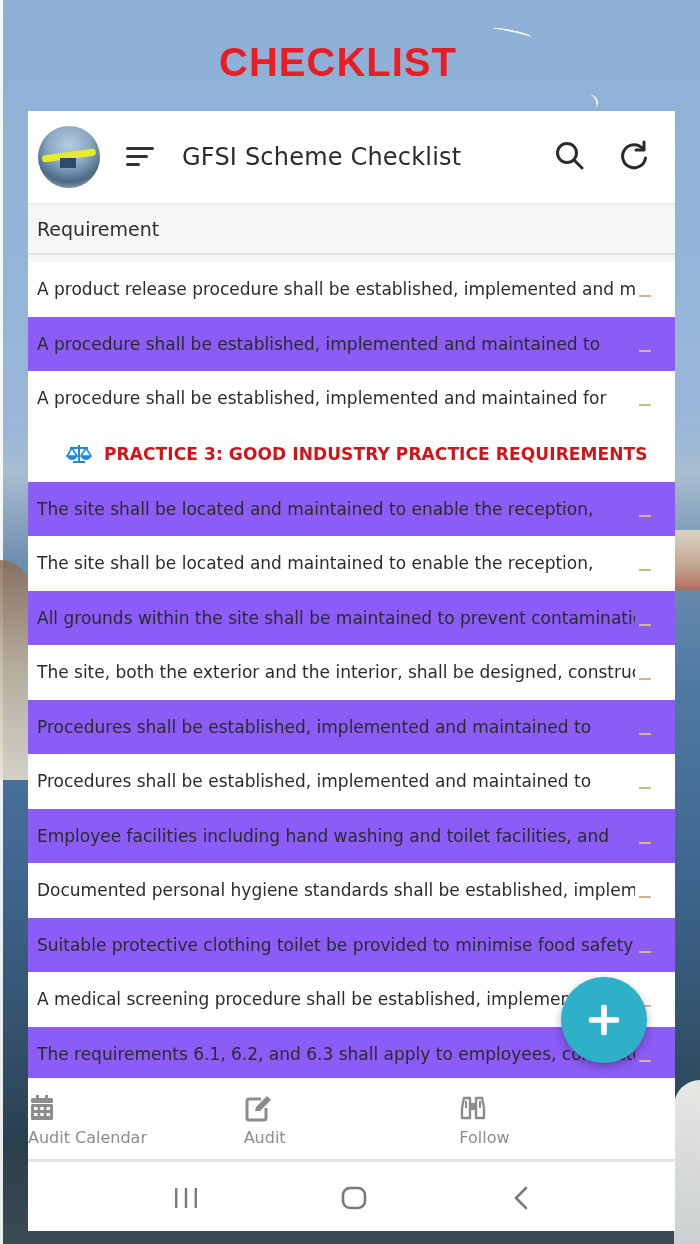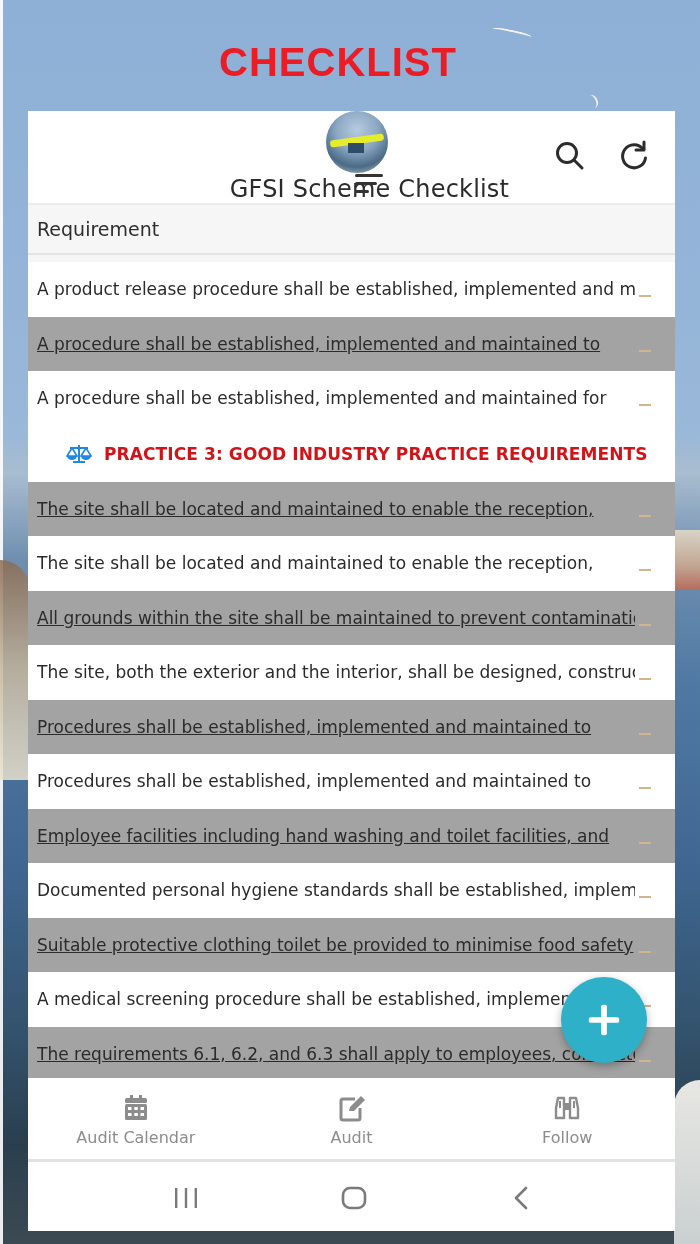--- a/index.html
+++ b/index.html
@@ -38,21 +38,21 @@
       color: #ec1c24; letter-spacing: 1px;
     }
 
     .phone {
       position: absolute; left: 28px; top: 111px; width: 647px; height: 1120px;
       background: #ffffff; overflow: hidden;
     }
 
     .app-bar {
       height: 92px; display: flex; align-items: center; padding-left: 10px;
-      background: #ffffff; position: relative; flex-direction: column;
+      background: #ffffff; position: relative;
     }
     .avatar {
       width: 62px; height: 62px; border-radius: 50%;
       background: radial-gradient(circle at 50% 30%, #b6cbe0 0%, #8aa7c2 40%, #4a6a85 70%, #d5d9dc 100%);
       position: relative; overflow: hidden; flex-shrink: 0;
     }
     .avatar-banner {
       position: absolute; left: 4px; top: 26px; width: 54px; height: 7px;
       background: #e6ec2b; transform: rotate(-8deg); border-radius: 3px;
     }
@@ -77,21 +77,21 @@
       font-size: 19px; color: #2e2e2e;
     }
     .spacer-strip { height: 7px; background: #f6f6f6; }
 
     .list { position: relative; }
     .row {
       height: 54.5px; display: flex; align-items: center; padding-left: 9px; padding-right: 22px;
       font-size: 17px; color: #2b2b2b; position: relative; cursor: pointer;
     }
     .row.even { background: #ffffff; }
-    .row.odd { background: #a3a3a3; text-decoration: underline; }
+    .row.odd { background: #8b5cf6; }
     .row .txt { white-space: nowrap; overflow: hidden; width: 598px; letter-spacing: 0; }
     .row .dash {
       position: absolute; right: 24px; top: 33px; width: 12px; height: 2px; background: #d4b48c;
     }
     .section-row {
       height: 56px; display: flex; align-items: center; padding-left: 38px; background: #ffffff;
     }
     .section-icon { width: 26px; height: 20px; margin-right: 12px; }
     .section-title {
       font-size: 17px; font-weight: 700; color: #d0141a; letter-spacing: 0.1px; white-space: nowrap;
@@ -101,21 +101,21 @@
       position: absolute; left: 533px; top: 866px; width: 86px; height: 86px; border-radius: 50%;
       background: #2db0c8; box-shadow: 0 3px 8px rgba(0,0,0,0.3);
       display: flex; align-items: center; justify-content: center; cursor: pointer;
     }
 
     .bottom-nav {
       position: absolute; left: 0; top: 967px; width: 647px; height: 84px; background: #ffffff;
       display: flex; border-bottom: 3px solid #e2e2e2;
     }
     .nav-item {
-      flex: 1; display: flex; flex-direction: column; align-items: center; justify-content: center;
+      flex: 1; display: flex; flex-direction: column; align-items: flex-start; justify-content: center;
       cursor: pointer; padding-top: 4px;
     }
     .nav-item svg { width: 28px; height: 28px; }
     .nav-label { font-size: 16px; color: #8c8c8c; margin-top: 6px; }
 
     .system-nav {
       position: absolute; left: 0; top: 1053px; width: 647px; height: 67px; background: #ffffff;
       display: flex; align-items: center;
     }
     .sys-btn { position: absolute; cursor: pointer; }

